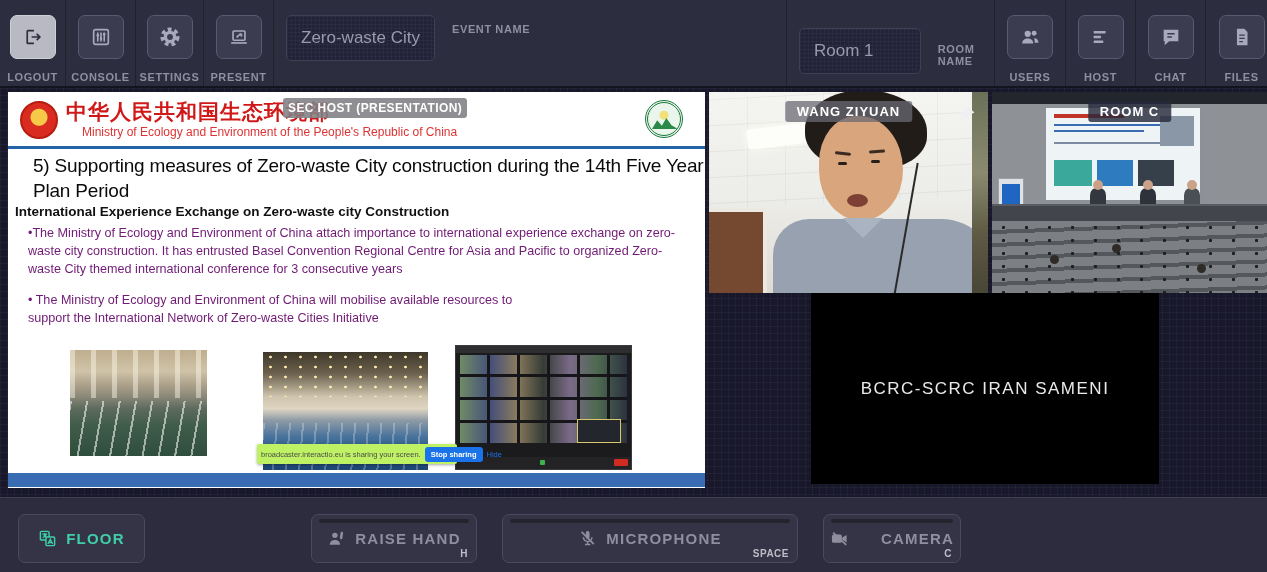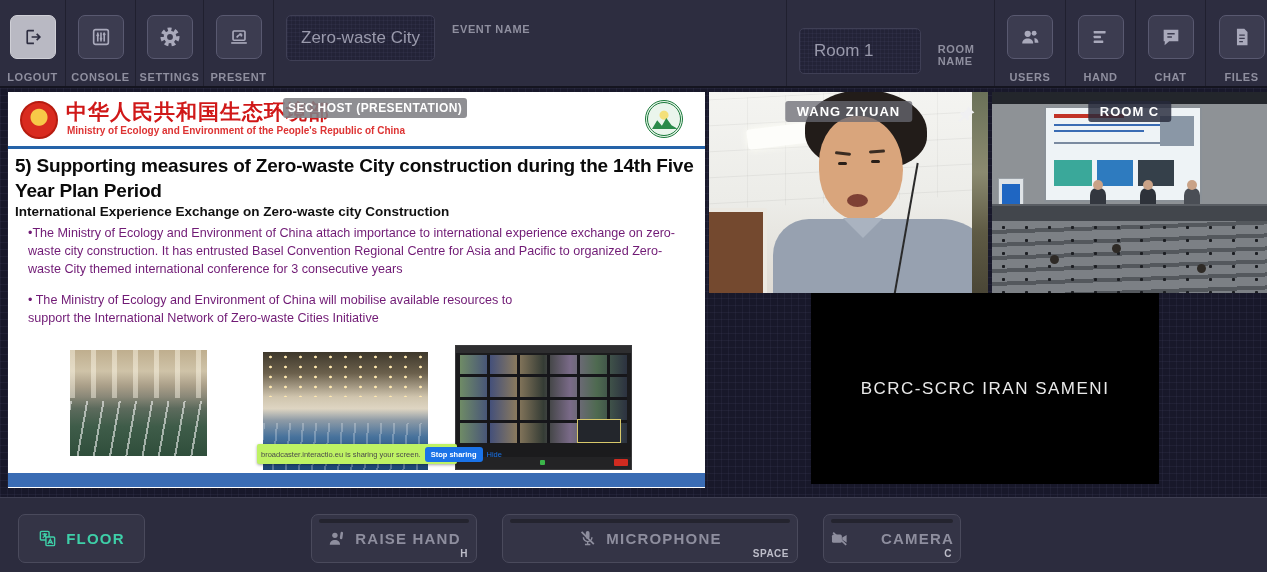--- a/index.html
+++ b/index.html
@@ -38,30 +38,30 @@
 
   
   .slide{position:absolute;left:8px;top:4px;width:697px;height:396px;background:#fff;overflow:hidden;}
   .slide-header{position:absolute;top:0;left:0;right:0;height:54px;background:#fff;}
   .emblem{position:absolute;left:12px;top:9px;width:38px;height:38px;border-radius:50%;
           background:radial-gradient(circle at 50% 42%,#f7c948 0 8px,#d92b1f 9px);
           border:2px solid #b71c10;display:flex;align-items:center;justify-content:center;}
   .emblem span{color:#f7c948;font-size:13px;line-height:1;}
   .ministry-cn{position:absolute;left:58px;top:6px;font-size:21px;font-weight:700;color:#d01818;
                letter-spacing:1px;white-space:nowrap;}
-  .ministry-en{position:absolute;left:59px;top:33px;font-size:10px;color:#d33;white-space:nowrap;font-weight:bold;}
+  .ministry-en{position:absolute;left:74px;top:33px;font-size:12px;color:#d33;white-space:nowrap;}
   .mee-logo{position:absolute;right:22px;top:8px;width:38px;height:38px;border-radius:50%;
             border:3px double #1a7a3a;background:radial-gradient(circle at 50% 38%,#f3e07a 0 4px,#eaf5ec 5px);
             overflow:hidden;}
   .mee-logo i{position:absolute;bottom:6px;left:4px;width:26px;height:11px;background:#2a8a4a;
               clip-path:polygon(0 100%,20% 20%,38% 70%,55% 0,75% 65%,100% 100%);}
   .src-badge{position:absolute;left:275px;top:6px;background:rgba(128,128,132,.88);color:#fff;
              font-size:12px;font-weight:700;letter-spacing:.4px;padding:3px 5px;border-radius:3px;z-index:5;}
   .header-line{position:absolute;top:54px;left:0;right:0;height:3px;background:#2563a8;}
-  .slide-title{position:absolute;top:61px;left:7px;width:684px;font-size:19px;font-weight:700;
+  .slide-title{position:absolute;top:61px;left:25px;width:684px;font-size:19px;font-weight:400;
                color:#0a0a0a;line-height:1.32;letter-spacing:-.2px;}
   .slide-subtitle{position:absolute;top:112px;left:7px;font-size:13.5px;font-weight:700;color:#111;}
   .slide-bullets{position:absolute;top:133px;left:20px;width:650px;font-size:12.6px;color:#701a75;
                  line-height:1.42;}
   .slide-bullets p{margin:0 0 13px 0;white-space:pre-line;}
   .photo{position:absolute;overflow:hidden;}
   .photo1{left:62px;top:258px;width:137px;height:106px;
           background:linear-gradient(180deg,#bfae8e 0%,#cfc3a8 20%,#a99e88 34%,#8a8878 44%,#5d6b5d 55%,#3f5c49 72%,#2f4e3b 100%);}
   .photo1::before{content:"";position:absolute;top:0;left:0;right:0;height:45%;
           background:repeating-linear-gradient(90deg,rgba(255,250,235,.45) 0 5px,transparent 5px 21px);}
@@ -250,21 +250,21 @@
       <span class="tb-label">USERS</span>
     </div>
     <div class="tb-cell" style="width:70px">
       <button class="tb-btn">
         <svg viewBox="0 0 24 24">
           <rect class="fill" x="4" y="5.5" width="13" height="2.6" rx="0.5"></rect>
           <rect class="fill" x="4" y="10.7" width="8" height="2.6" rx="0.5"></rect>
           <rect class="fill" x="4" y="15.9" width="10.5" height="2.6" rx="0.5"></rect>
         </svg>
       </button>
-      <span class="tb-label">HAND</span>
+      <span class="tb-label">HOST</span>
     </div>
     <div class="tb-cell" style="width:70px">
       <button class="tb-btn">
         <svg viewBox="0 0 24 24">
           <path class="fill" d="M4 4h16v12.5H10L5 21l.3-4.5H4z"></path>
           <path d="M8 8.5h8M8 12h5" stroke="#3c3c50" stroke-width="1.6"></path>
         </svg>
       </button>
       <span class="tb-label">CHAT</span>
     </div>

